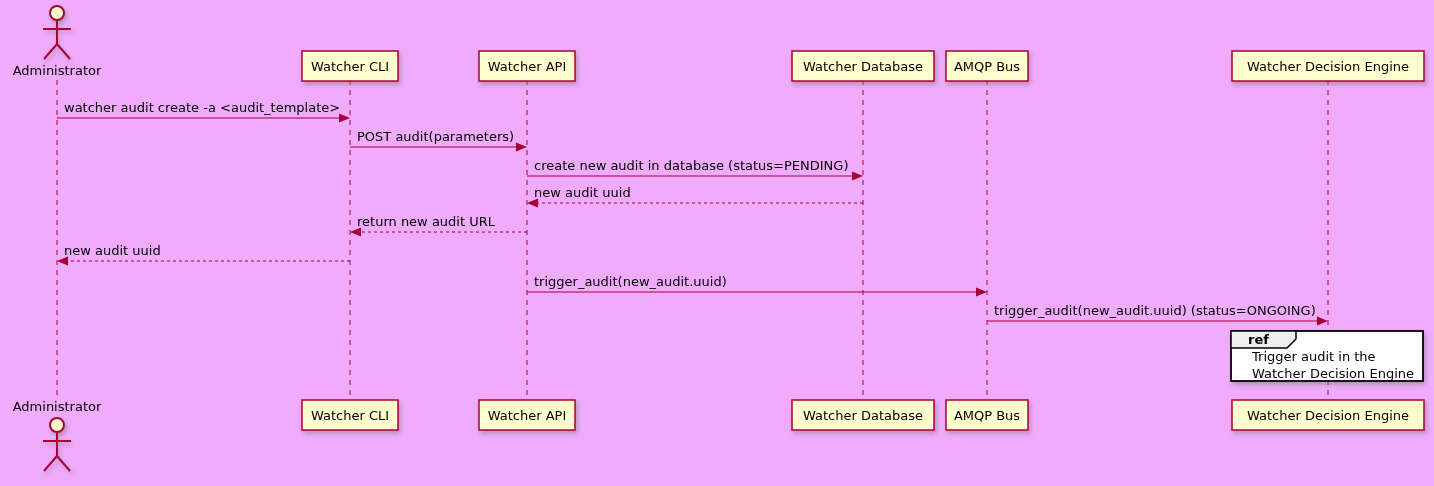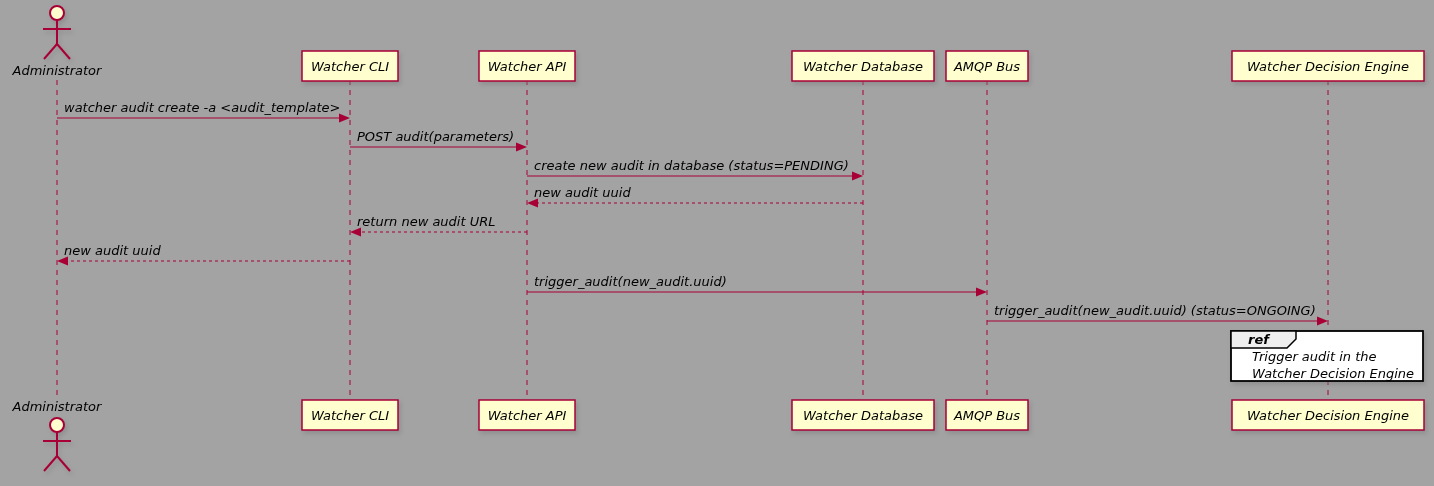--- a/index.html
+++ b/index.html
@@ -5,23 +5,22 @@
   html, body {
     margin: 0;
     padding: 0;
     background: #ffffff;
     font-family: "DejaVu Sans", sans-serif;
   }
   #stage {
     position: relative;
     width: 1434px;
     height: 486px;
-    background: #a3a3a3;
+    background: #f0abfc;
     overflow: hidden;
-    font-style: italic;
   }
   svg text {
     font-family: "DejaVu Sans", sans-serif;
     fill: #000000;
   }
   .shadowed { filter: drop-shadow(2px 3px 2px rgba(130,130,130,0.55)); }
 </style>
 </head>
 <body>
 

